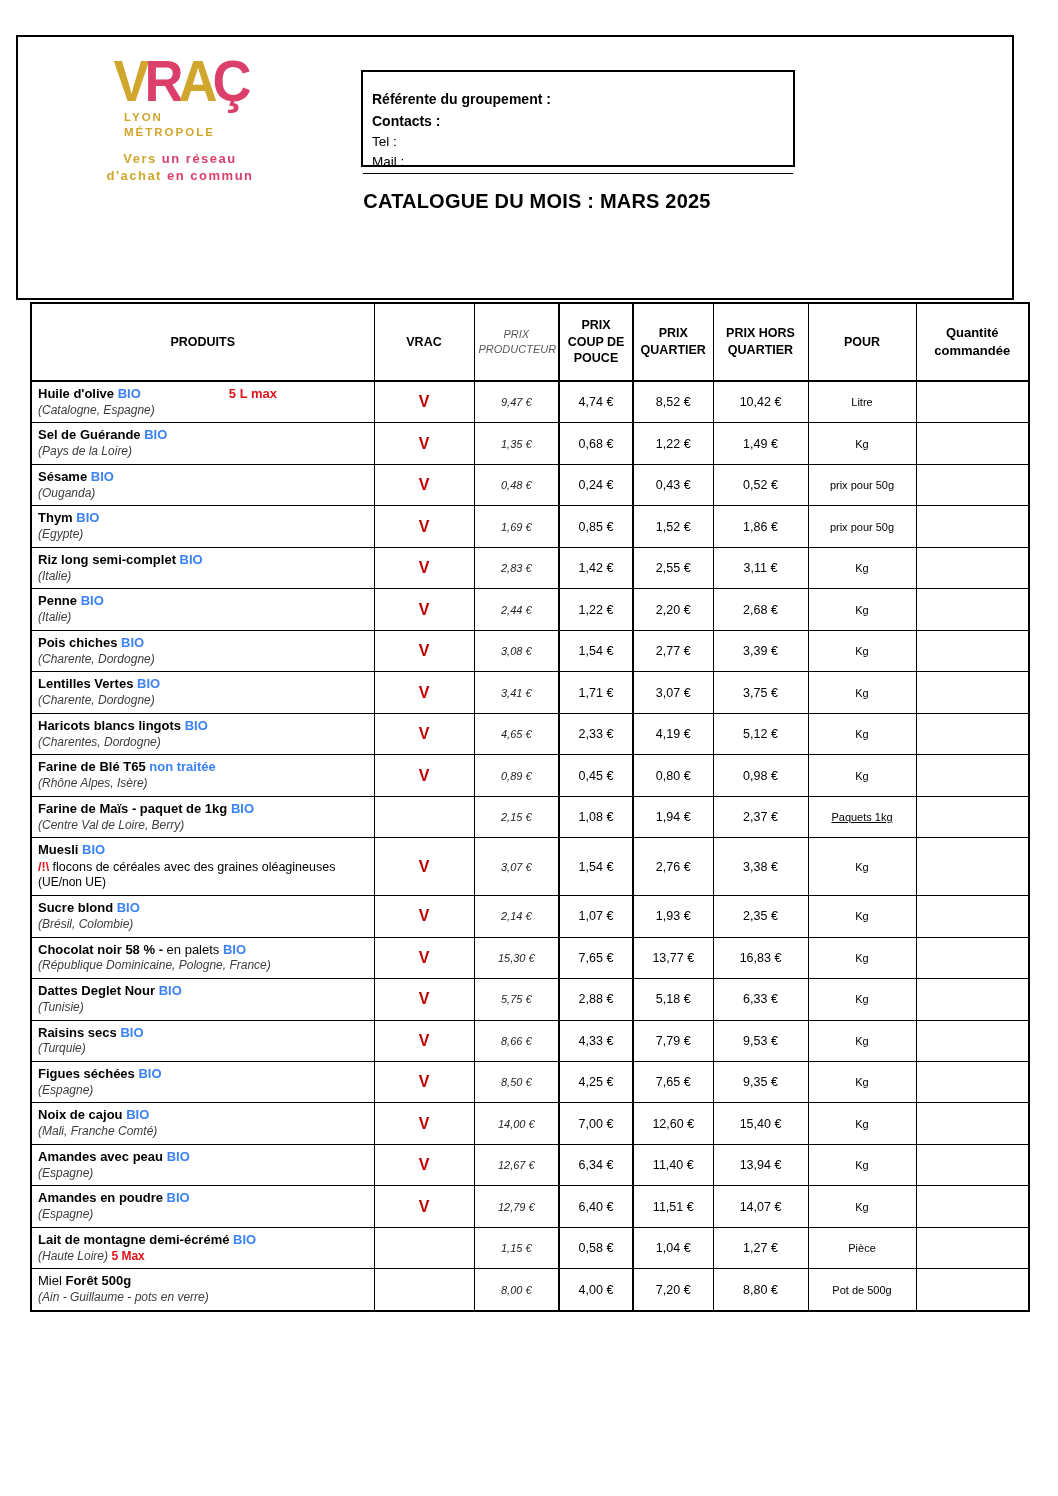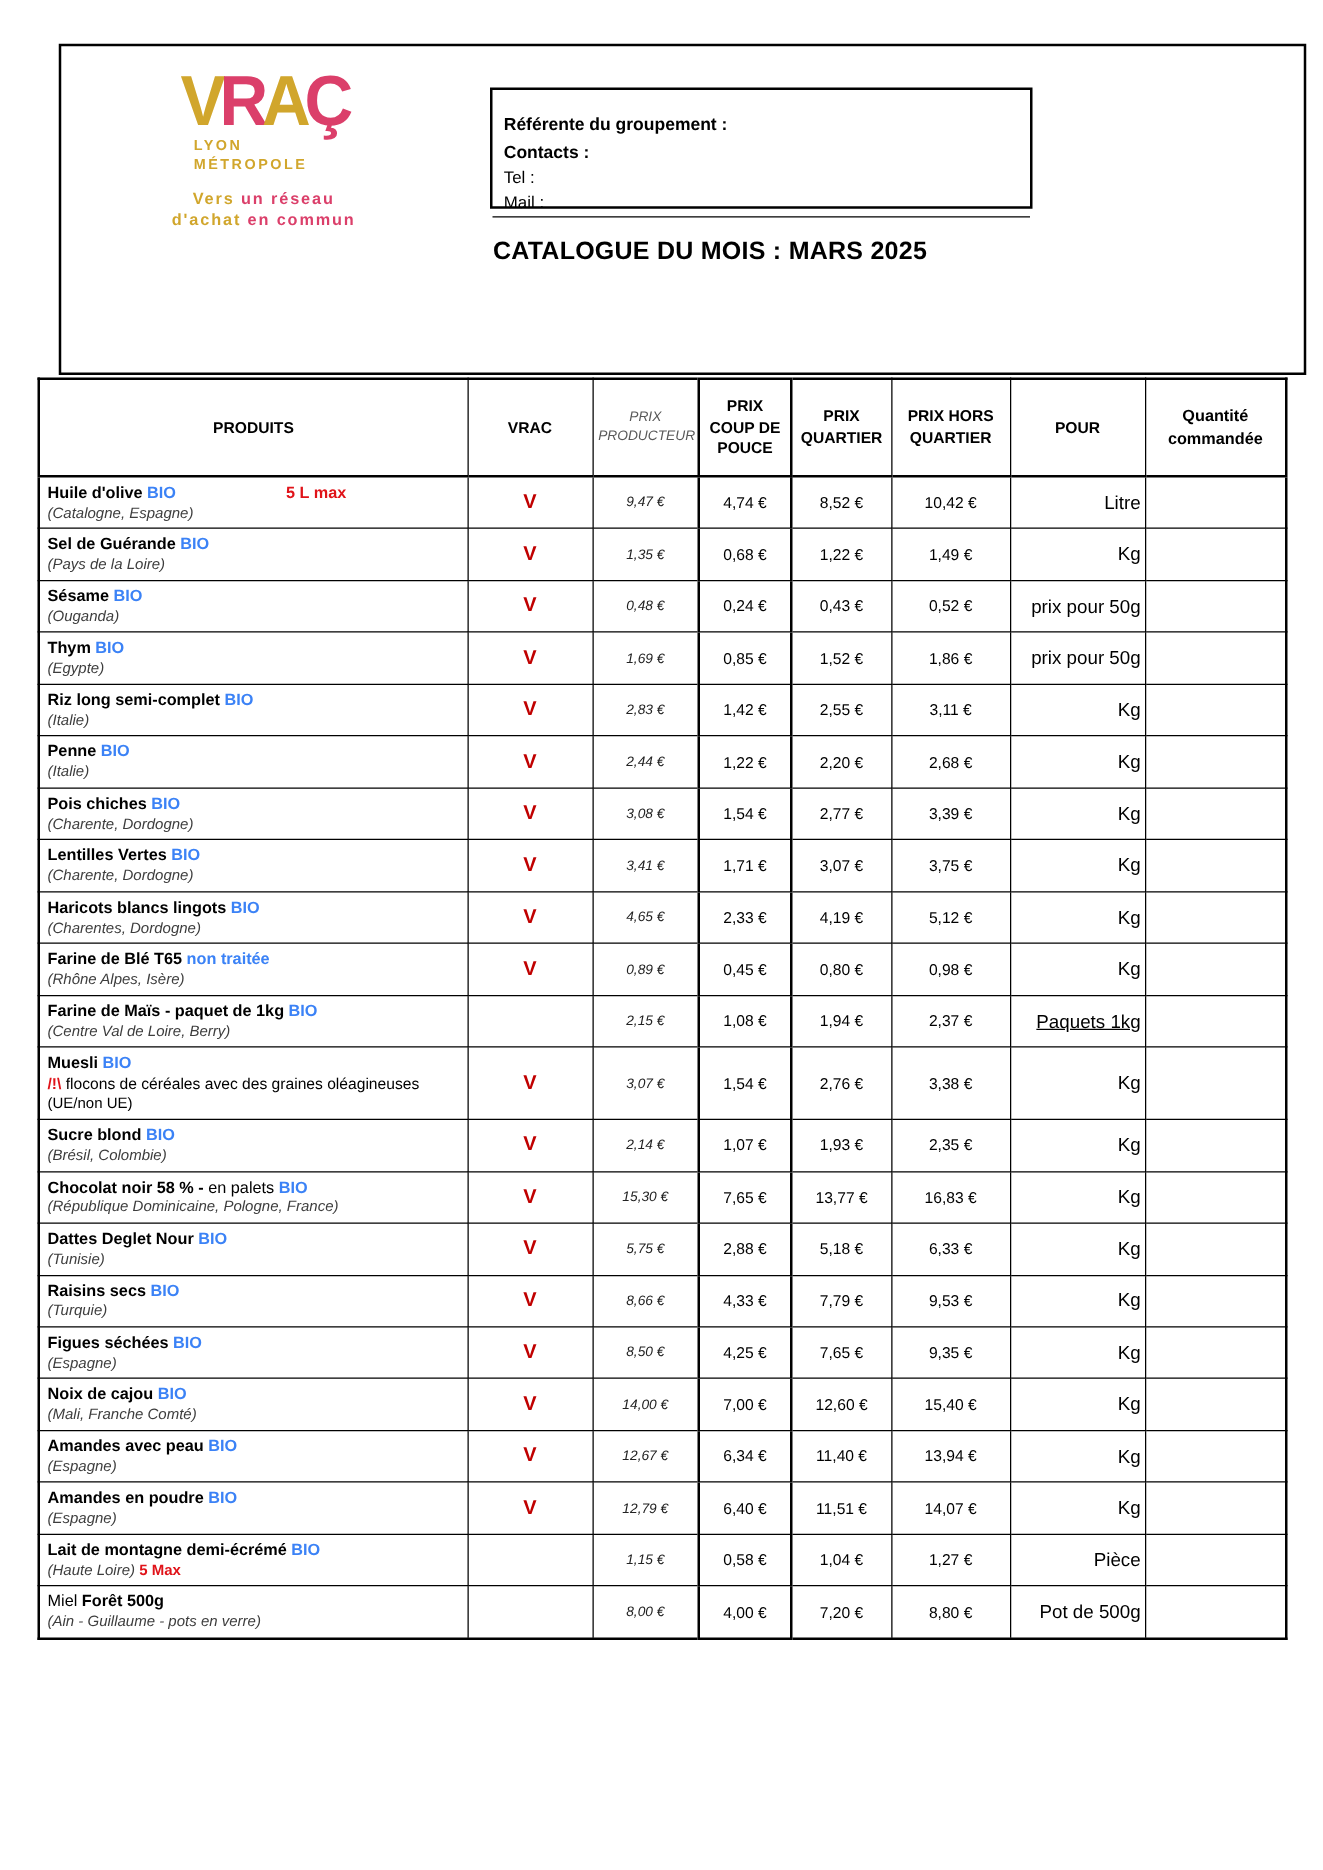--- a/index.html
+++ b/index.html
@@ -5,21 +5,21 @@
   html,body{margin:0;padding:0;background:#ffffff;}
   body{
     width:1058px;height:1496px;overflow:hidden;
     font-family:"Liberation Sans", sans-serif;color:#000;
     position:relative;
   }
   .page{position:relative;width:1058px;height:1496px;background:#fff;}
 
   
   .header-box{
-    position:absolute;left:47px;top:35px;width:994px;height:261px;
+    position:absolute;left:16px;top:35px;width:994px;height:261px;
     border:2px solid #000;background:#fff;
   }
 
   
   .logo{position:absolute;left:62px;top:16px;width:200px;text-align:center;}
   .logo-word{font-size:54px;font-weight:bold;letter-spacing:-5px;line-height:1.05;white-space:nowrap;}
   .logo-word .l{display:inline-block;transform:scaleY(1.05);}
   .gold{color:#D1A62C;}
   .pink{color:#DB3F6A;}
   .logo-sub{font-size:11.5px;font-weight:bold;letter-spacing:2px;color:#D1A62C;
@@ -68,21 +68,21 @@
   .prod-origin{font-size:12px;line-height:1.3;}
   .st-b{font-weight:bold;}
   .st-g{color:#3b82f6;font-weight:bold;}
   .st-r{color:#E01319;font-weight:bold;}
   .st-w{color:#E01319;font-weight:bold;}
   .st-n{font-weight:normal;}
   .st-i{font-style:italic;color:#3d3d3d;font-weight:normal;}
   .st-gap{margin-left:88px;}
   td.c-vrac{color:#C00000;font-weight:bold;font-size:16px;}
   td.c-pp{font-style:italic;font-size:11px;color:#222;}
-  td.c-pour{font-size:15px;text-align:right;}
+  td.c-pour{font-size:11px;}
   .u{text-decoration:underline;}
 </style>
 </head>
 <body>
 
 <div class="page">
 
   <div class="header-box">
 
     <div class="logo">

